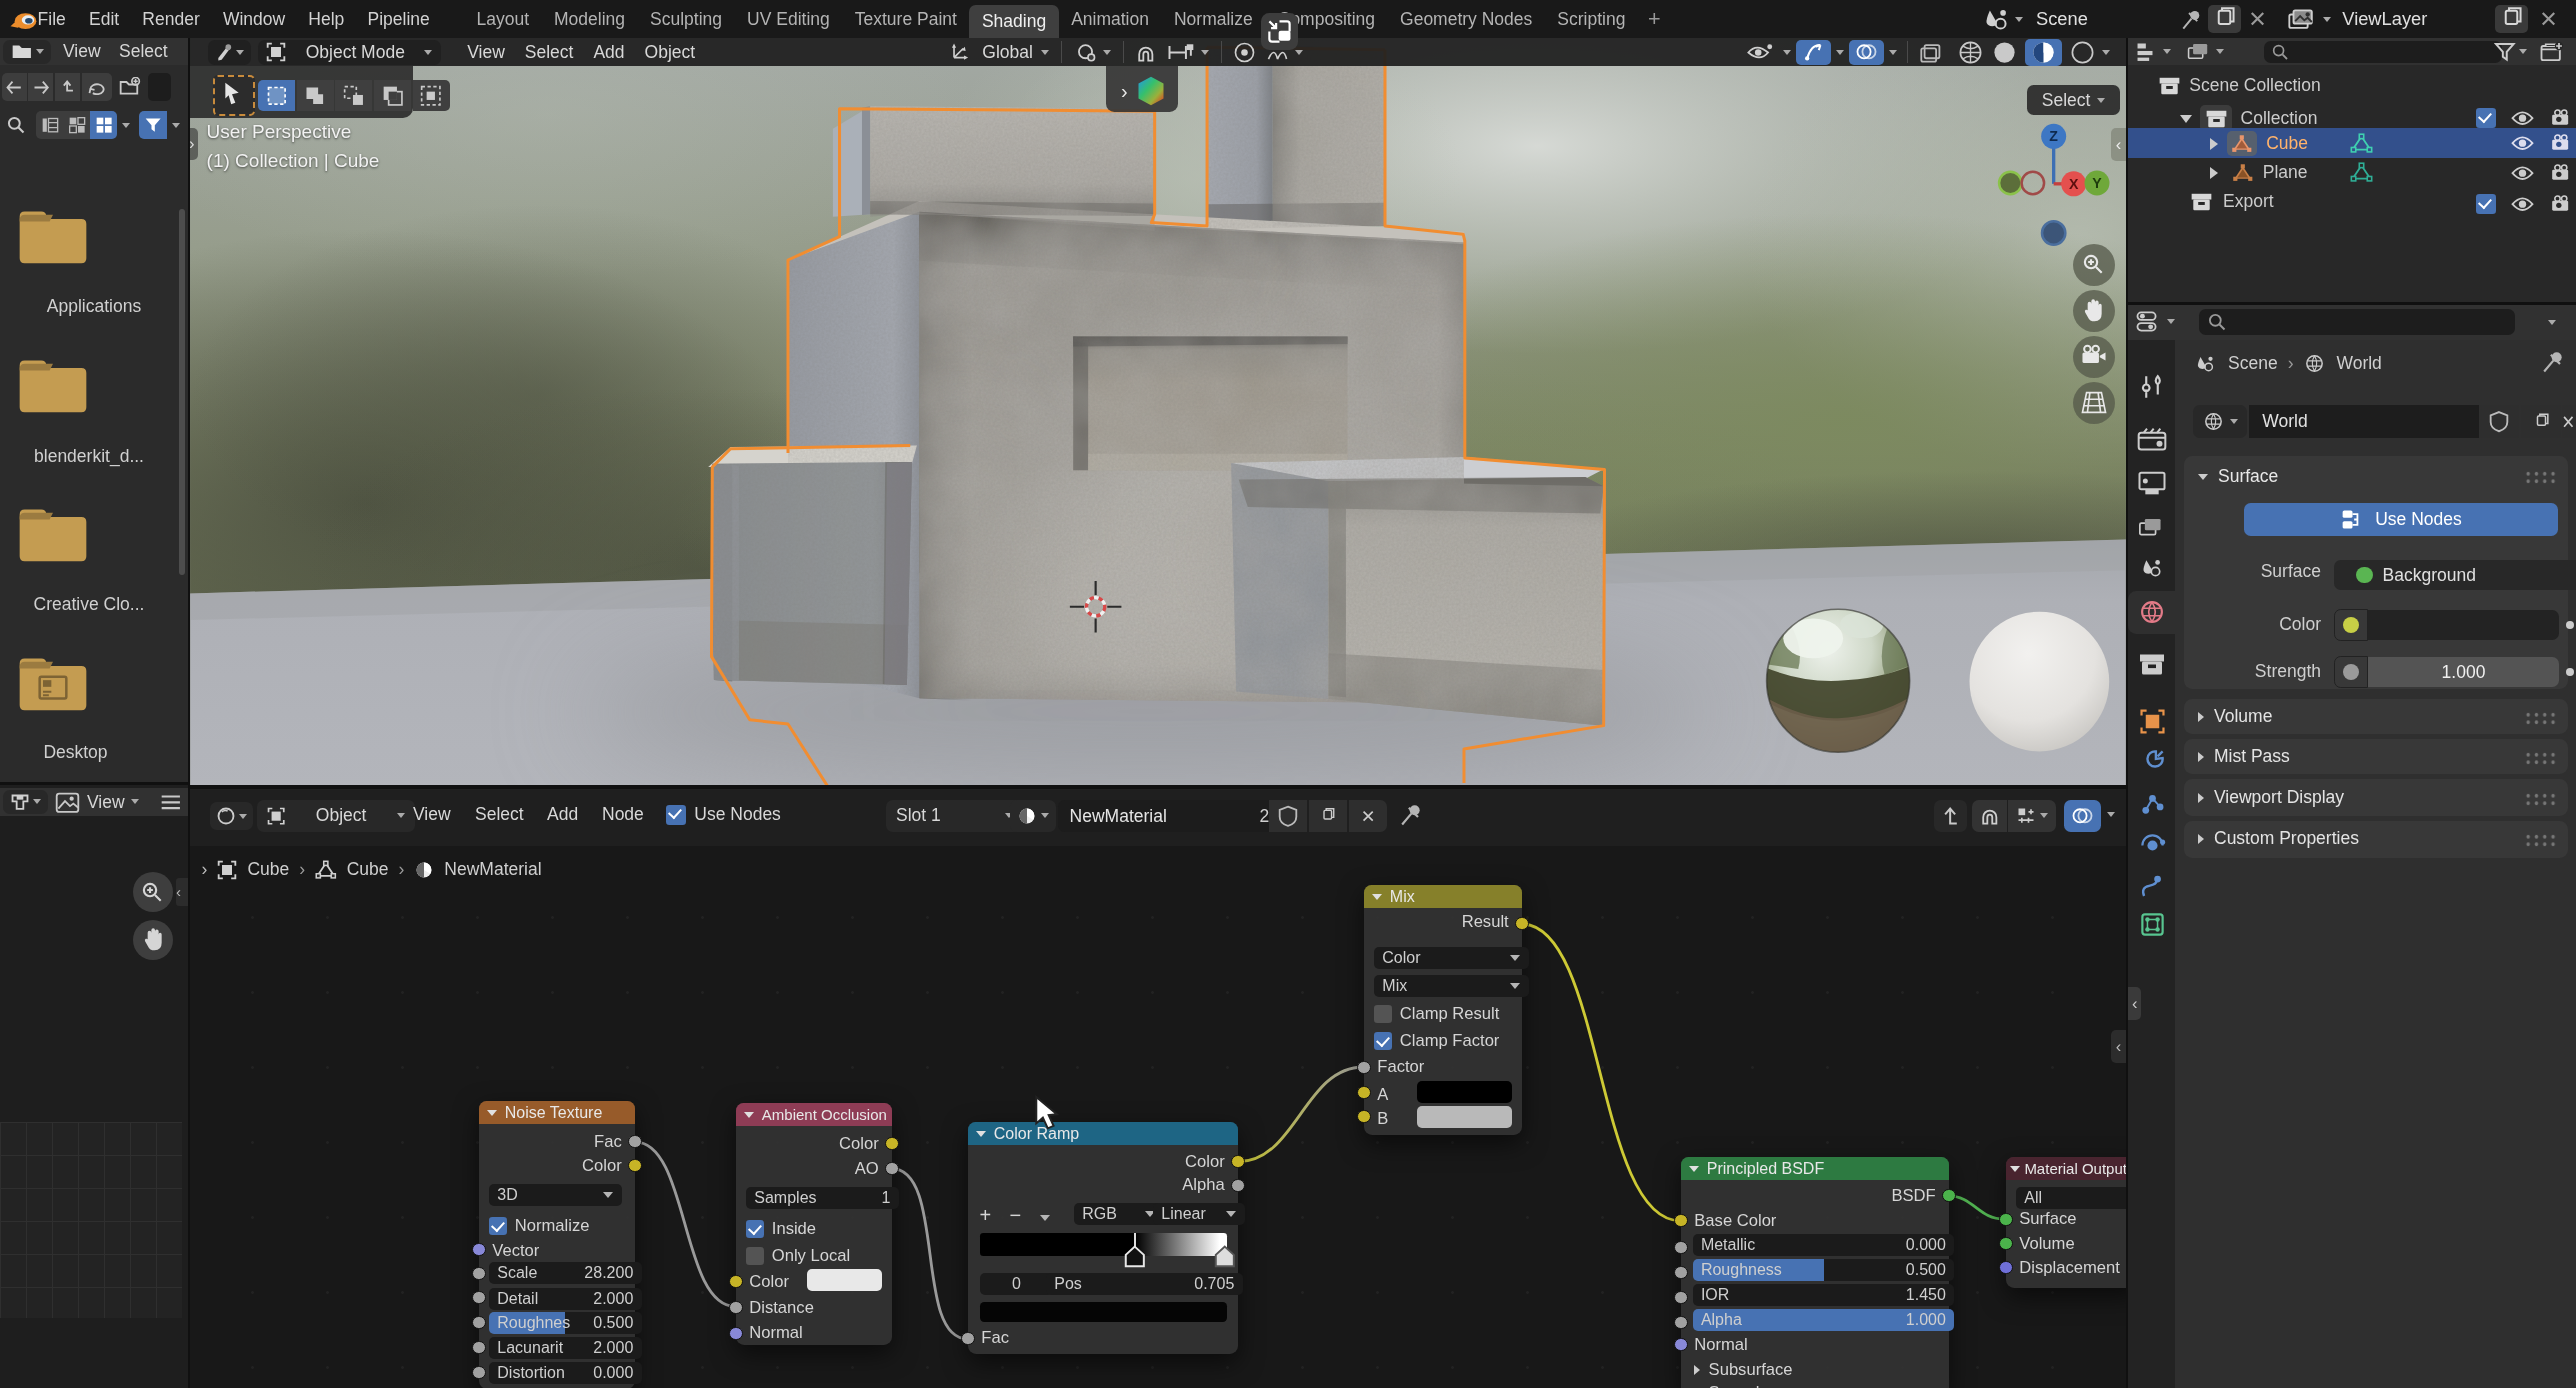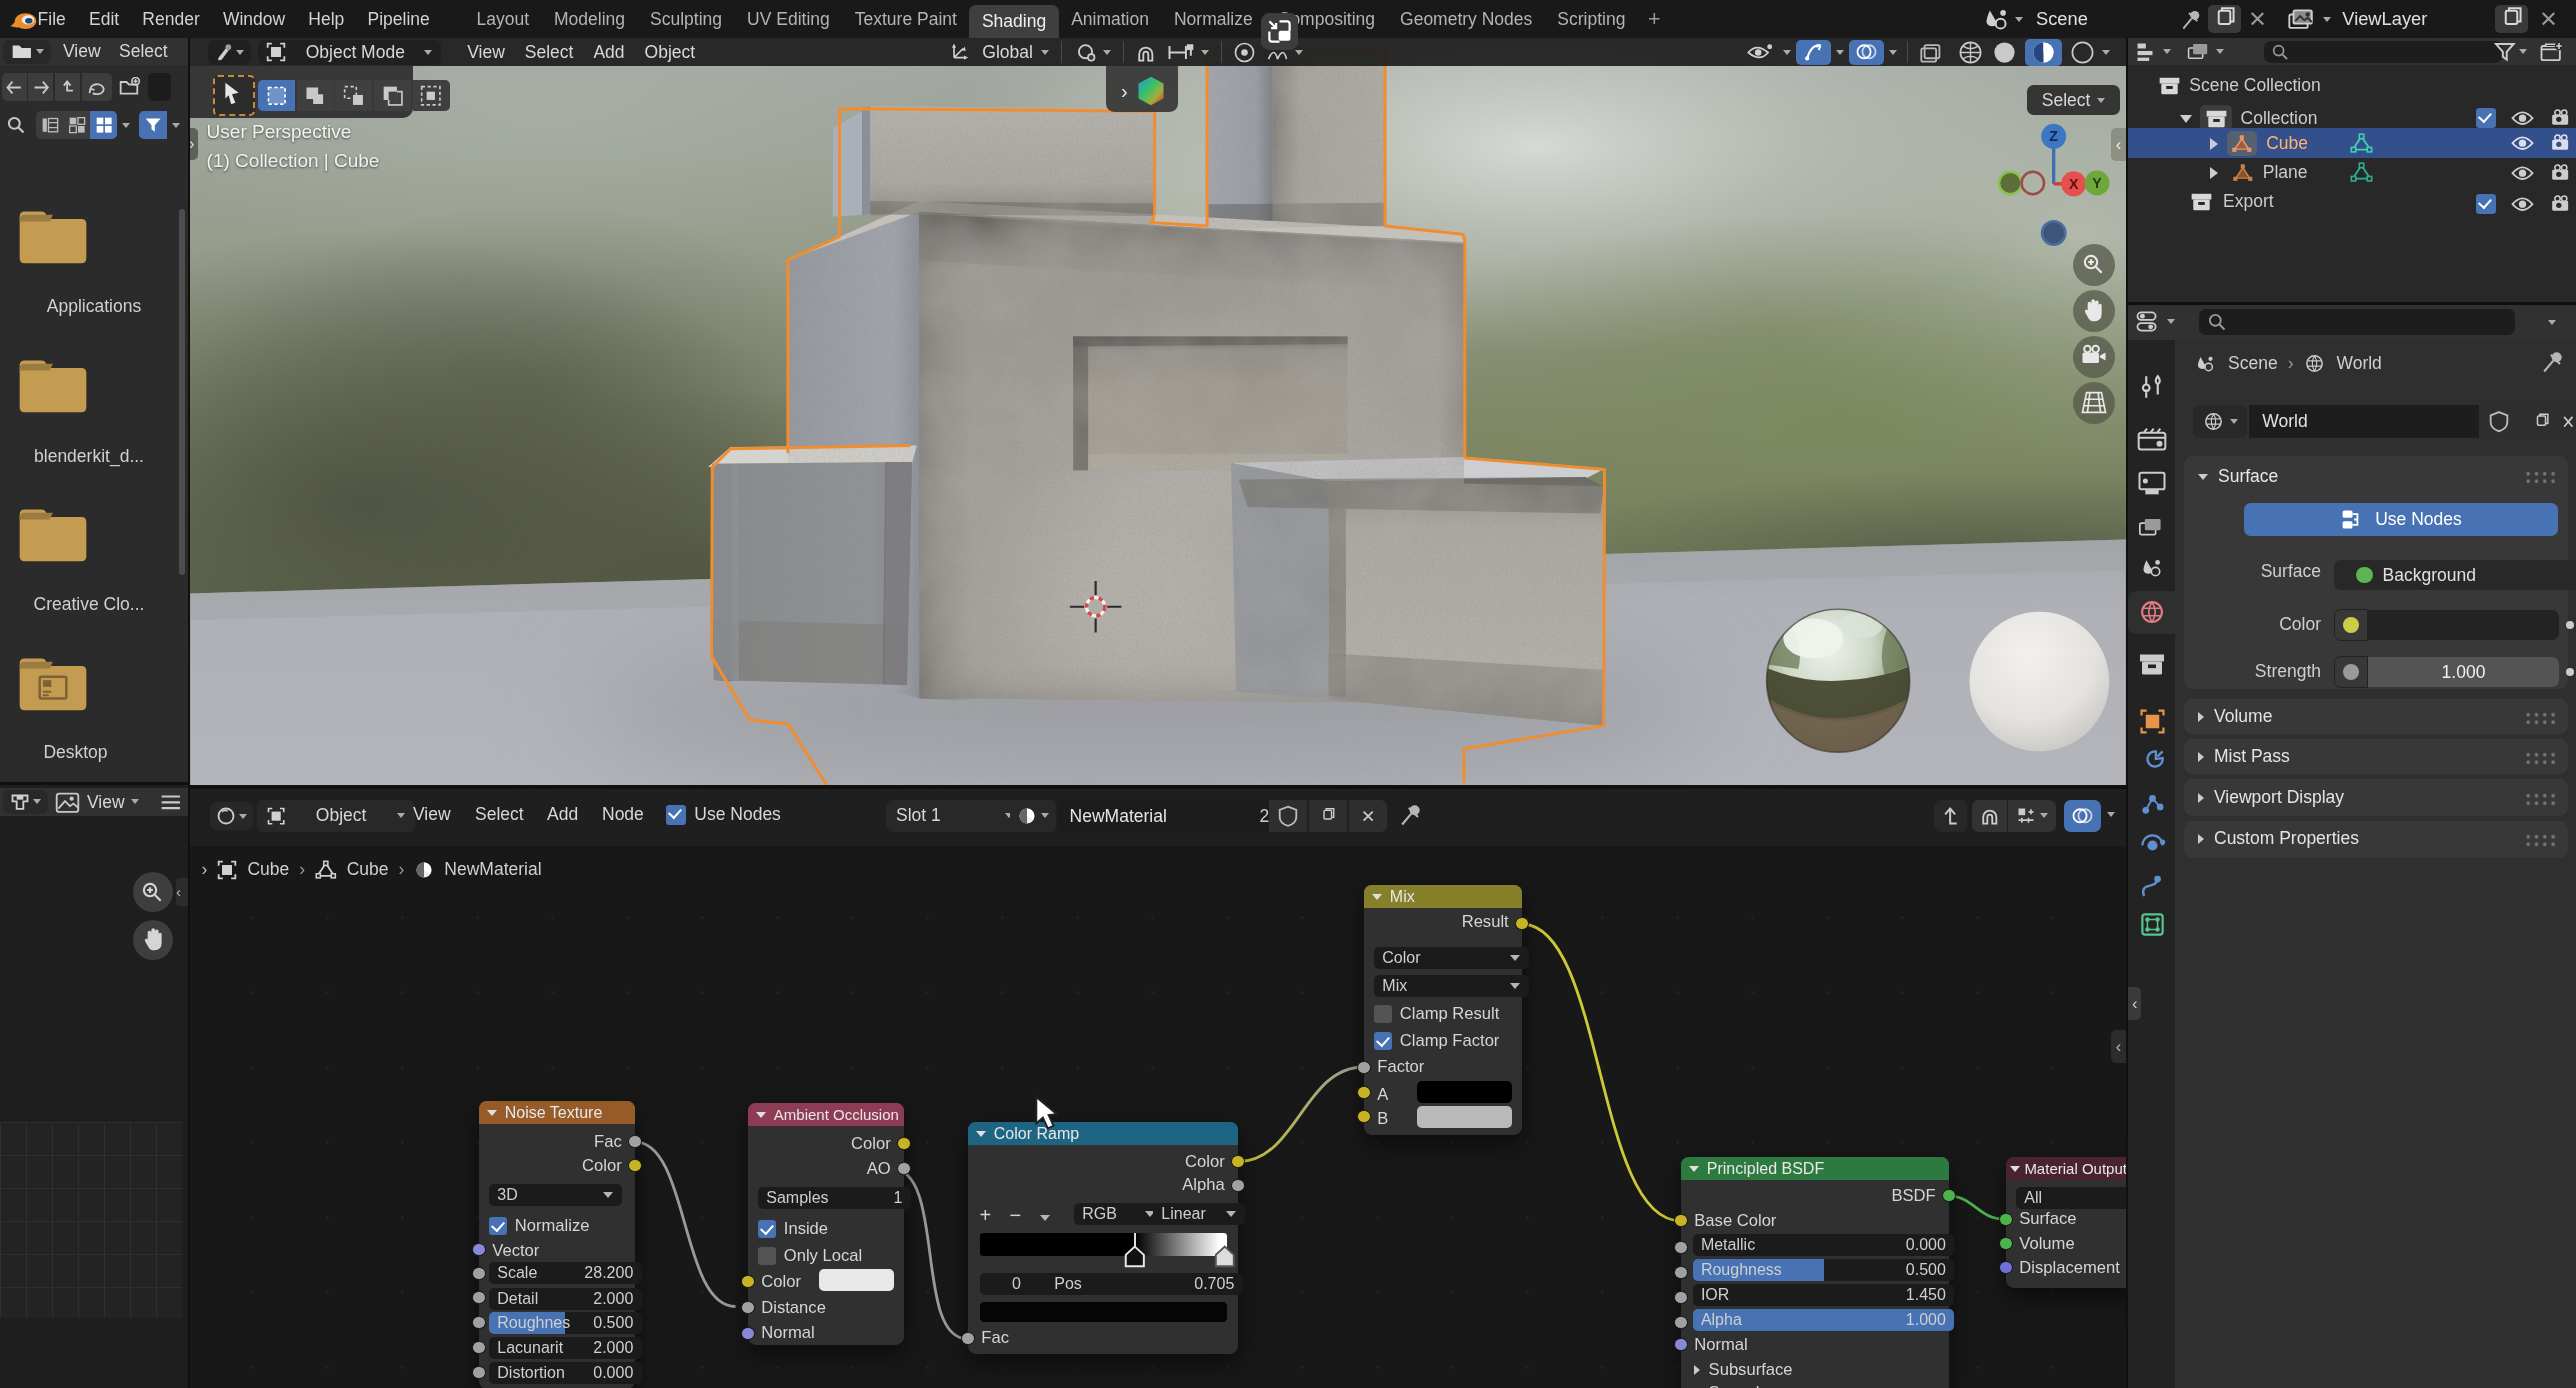--- a/index.html
+++ b/index.html
@@ -762,21 +762,21 @@
       <div class="sock" style="left:-6.7px;top:346px;background:#8888d8;top:142px;"></div>
       <div class="sock g" style="left:-6.7px;top:166px;"></div>
       <div class="sock g" style="left:-6.7px;top:190px;"></div>
       <div class="sock g" style="left:-6.7px;top:215px;"></div>
       <div class="sock g" style="left:-6.7px;top:240px;"></div>
       <div class="sock g" style="left:-6.7px;top:265px;"></div>
       <div class="sock g" style="right:-6.7px;top:34px;"></div>
       <div class="sock y" style="right:-6.7px;top:58px;"></div>
     </div>
 
-    <div class="node" style="left:546px;top:314px;width:156px;height:242px;margin-left:12px;">
+    <div class="node" style="left:546px;top:314px;width:156px;height:242px;">
       <div class="nhead" style="background:#8e3c55;font-size:15px;"><span class="ntri"></span>Ambient Occlusion</div>
       <div class="nout" style="top:31px;">Color</div>
       <div class="nout" style="top:56px;">AO</div>
       <div class="nfield" style="left:10px;top:84px;width:136px;">
           <span>Samples</span>
           <span>1</span>
         </div>
       <div class="abs row" style="left:10px;top:116px;gap:7.5px;">
           <div class="cbx on"></div>
           <span class="ntxt">Inside</span>

